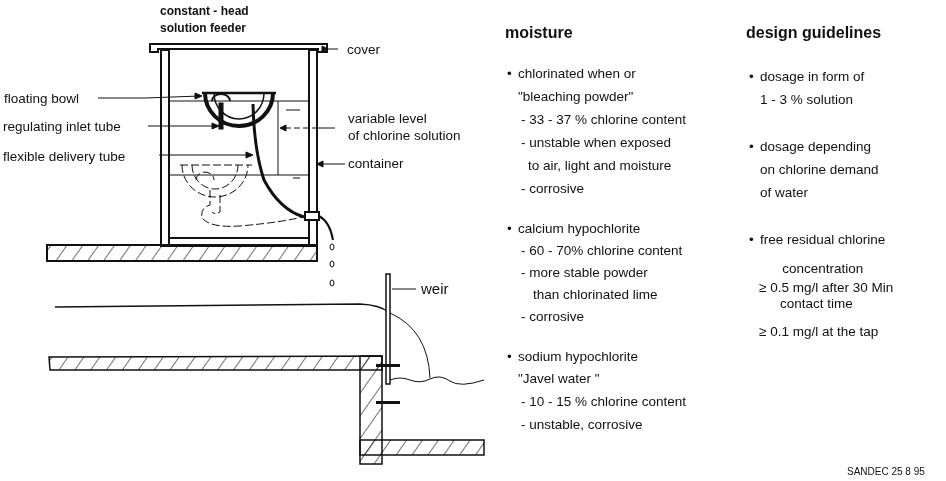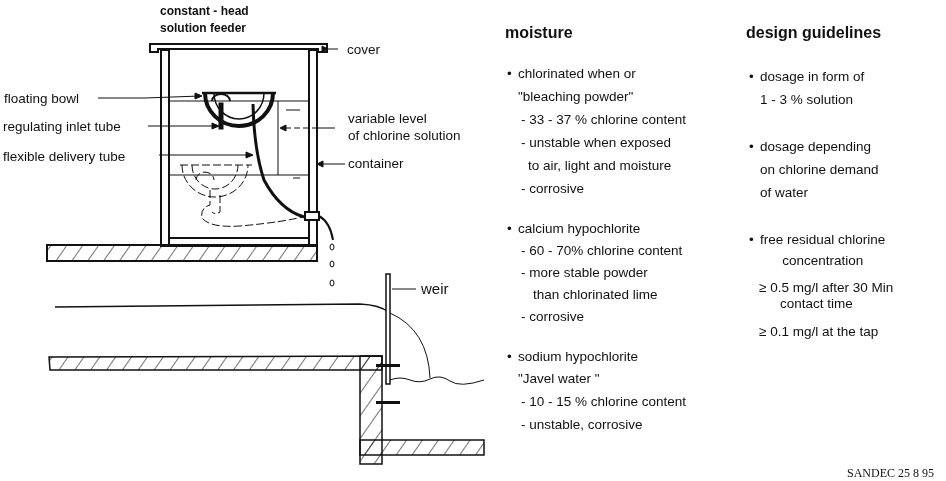--- a/index.html
+++ b/index.html
@@ -5,21 +5,21 @@
   html, body { margin:0; padding:0; background:#ffffff; }
   body { width:946px; height:481px; position:relative; overflow:hidden;
          font-family:"Liberation Sans", sans-serif; color:#111; }
   .abs { position:absolute; white-space:nowrap; }
   .title { font-weight:bold; font-size:12px; line-height:17px; text-align:left; }
   .lbl { font-size:13.5px; line-height:15px; }
   .head { font-weight:bold; font-size:16px; }
   .txt { font-size:13.5px; line-height:16px; }
   .bullet::before { content:"\2022"; position:absolute; left:-11px; }
   svg { position:absolute; left:0; top:0; }
-  .stamp { font-size:12px;font-family:Liberation Serif, serif; }
+  .stamp { font-size:10px; }
 </style>
 </head>
 <body>
 
 <svg width="946" height="481" viewBox="0 0 946 481">
   <defs>
     <pattern id="hatch" patternUnits="userSpaceOnUse" width="13" height="13" patternTransform="rotate(35)">
       <line x1="0" y1="0" x2="0" y2="13" stroke="#111" stroke-width="1.2"></line>
     </pattern>
   </defs>
@@ -143,21 +143,21 @@
   <div class="bullet" style="position:relative">dosage in form of</div>
   <div style="margin-top:7px">1 - 3 % solution</div>
 </div>
 <div class="abs txt" style="left:760px;top:139px;">
   <div class="bullet" style="position:relative">dosage depending</div>
   <div style="margin-top:7px">on chlorine demand</div>
   <div style="margin-top:7px">of water</div>
 </div>
 <div class="abs txt" style="left:760px;top:232px;text-align:center;">
   <div class="bullet" style="position:relative">free residual chlorine</div>
-  <div style="margin-top:5px">concentration</div>
+  <div style="margin-top:13px">concentration</div>
 </div>
 <div class="abs txt" style="left:759px;top:280px;">
   <div>≥  0.5 mg/l after 30 Min</div>
   <div style="padding-left:21px">contact time</div>
 </div>
 <div class="abs txt" style="left:759px;top:324px;">
   <div>≥  0.1 mg/l at the tap</div>
 </div>
 
 <div class="abs stamp" style="left:847px;top:466px;">SANDEC 25 8 95</div>

